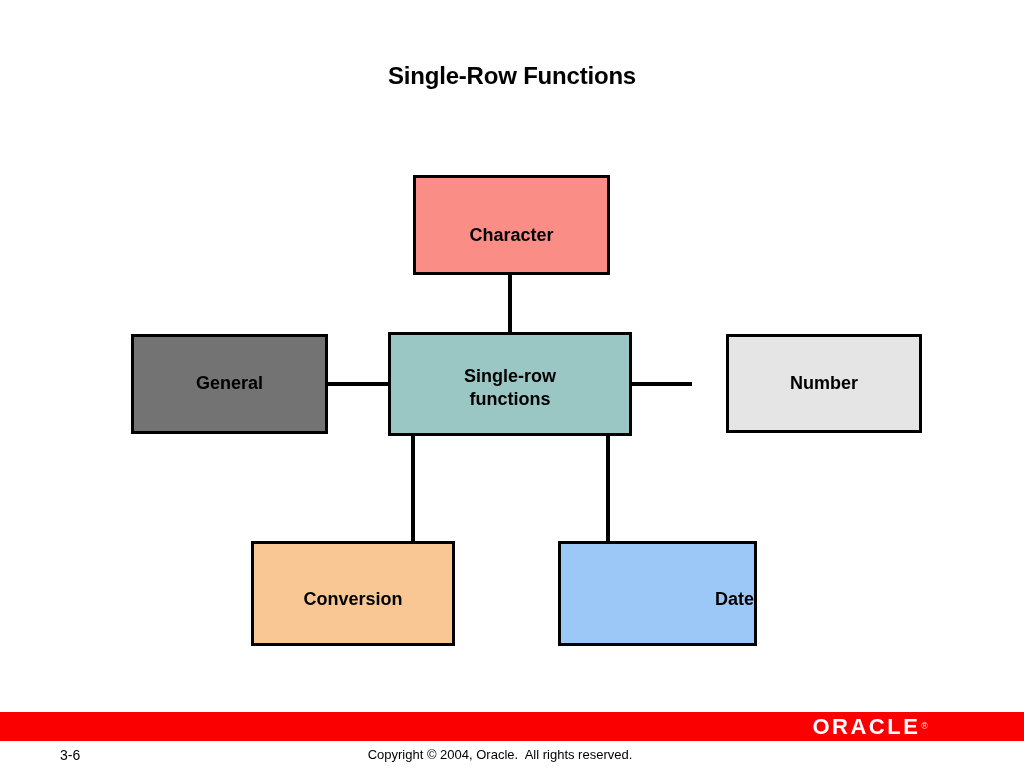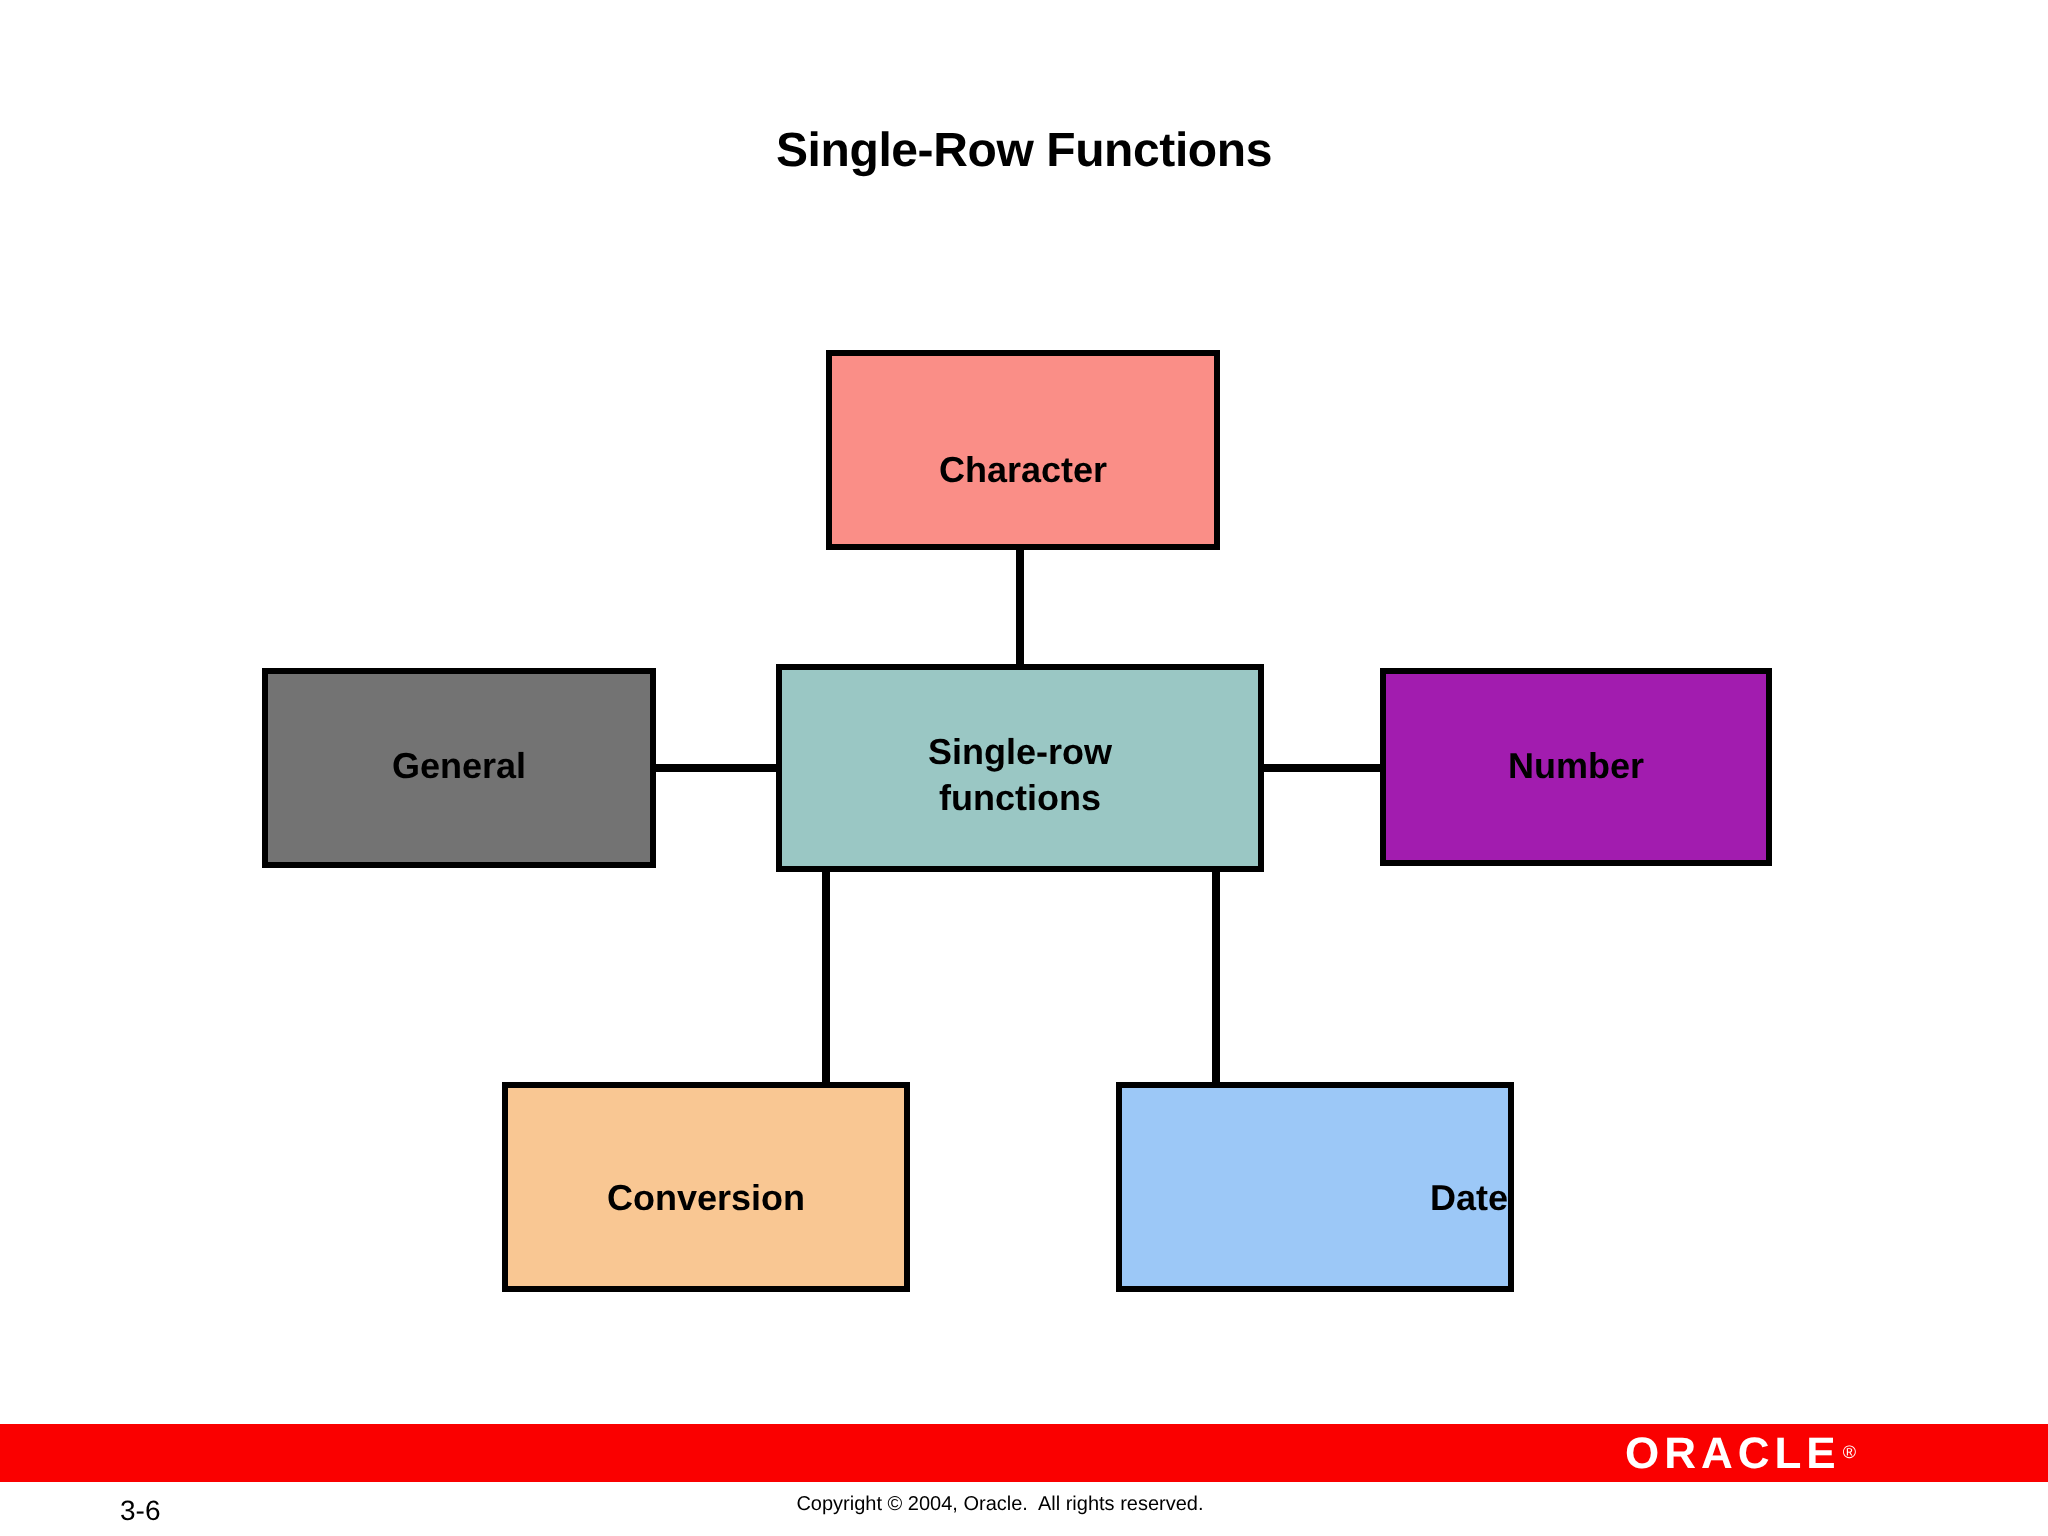--- a/index.html
+++ b/index.html
@@ -138,21 +138,21 @@
     top: 747px;
     font-size: 14px;
     color: #000000;
   }
   .copyright {
     position: absolute;
     left: 0;
     top: 747px;
     width: 1000px;
     text-align: center;
-    font-size: 10px;
+    font-size: 13px;
     color: #000000;
     white-space: pre;
   }
 </style>
 </head>
 <body>
 
 <div id="slide">
 
   <div class="slide-title">Single-Row Functions</div>
@@ -173,21 +173,21 @@
       <span>General</span>
     </div>
 
     <div class="node node-center" style="background-color: rgb(154, 199, 196);">
       <span>
         <span>Single-row</span><br>
         <span>functions</span>
       </span>
     </div>
 
-    <div class="node node-number" style="background-color: #a21caf;">
+    <div class="node node-number" style="background-color: #e5e5e5; margin-left: 36px;">
       <span>Number</span>
     </div>
 
     <div class="node node-conversion" style="background-color: rgb(249, 199, 147);">
       <span>Conversion</span>
     </div>
 
     <div class="node node-date" style="background-color: rgb(156, 200, 247); justify-content: flex-end;">
       <span>Date</span>
     </div>

